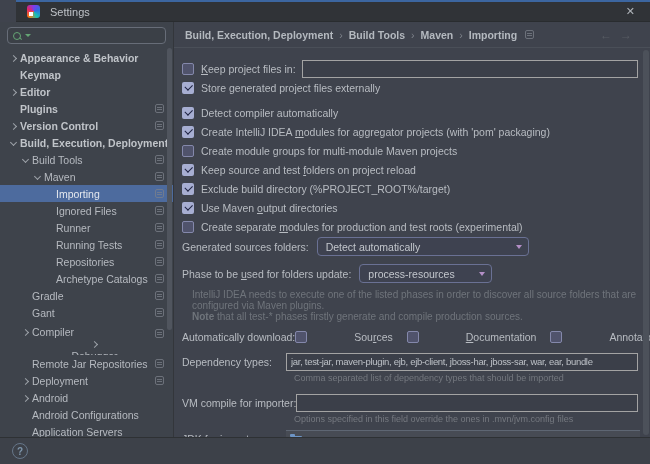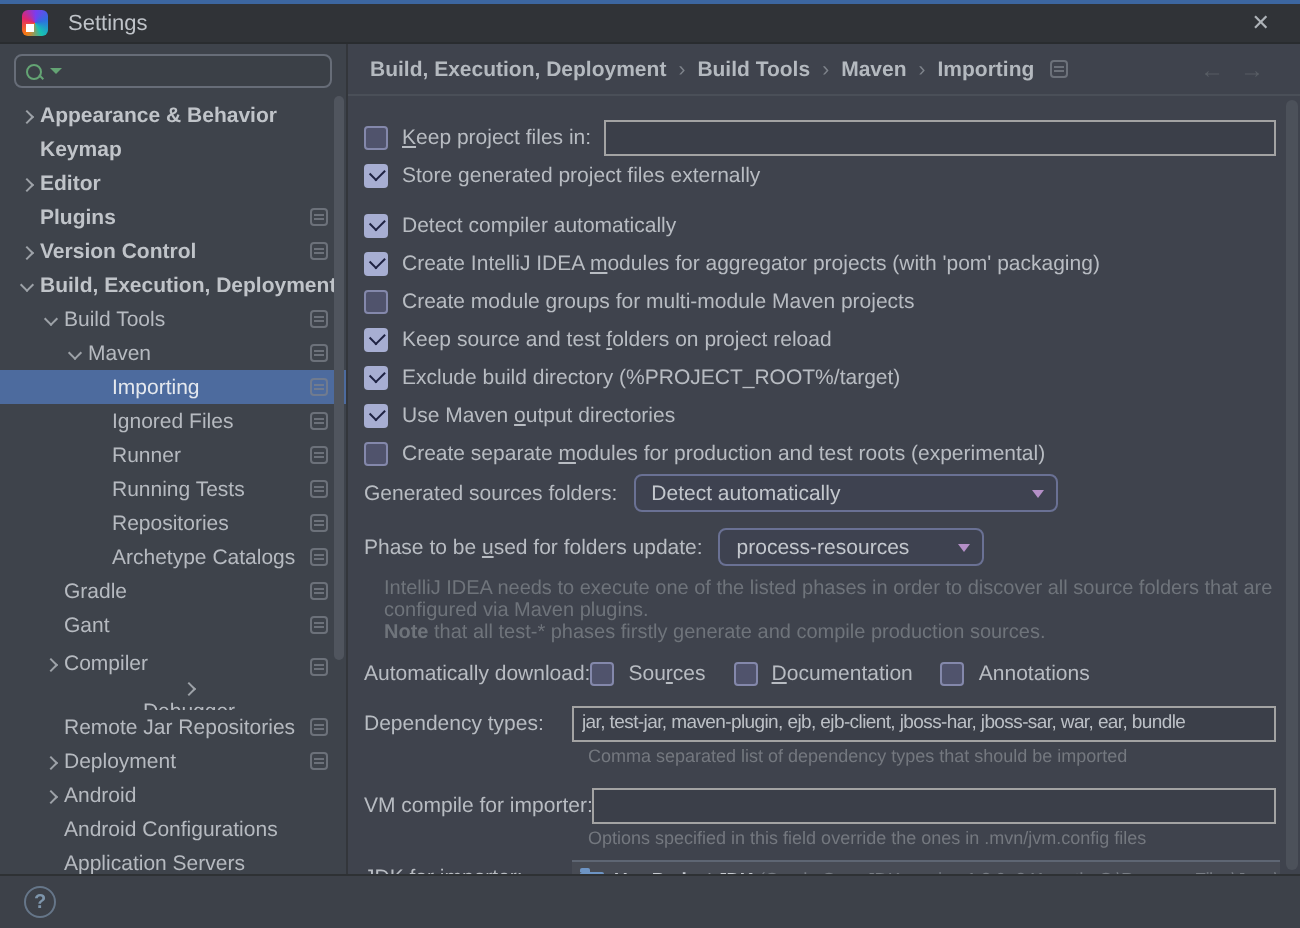--- a/index.html
+++ b/index.html
@@ -4,21 +4,21 @@
 <style>
   * { margin:0; padding:0; box-sizing:border-box; }
   html,body { background:#26282b; }
   .window {
     position:relative; width:650px; height:464px; overflow:hidden;
     background:#3f434d; font-family:"Liberation Sans", sans-serif;
     font-size:10.5px; color:#b8bcc2; cursor:default; user-select:none;
   }
   
   .titlebar {
-    position:absolute; top:0; left:0; right:0; height:22px;
+    position:absolute; top:0; left:16px; right:0; height:22px;
     background:#303337; border-top:2px solid #3c66a0; border-bottom:1px solid #292c2f;
     display:flex; align-items:center;
   }
   .app-icon {
     width:13px; height:13px; margin-left:11px; border-radius:3px;
     background:conic-gradient(from 220deg,#f97a12,#e1256b,#7a3df0,#2d6fe0,#16c2b3,#f97a12);
     position:relative;
   }
   .app-icon::after { content:""; position:absolute; left:2px; bottom:2px; width:4px; height:4px; background:#fff; }
   .title-text { margin-left:10px; color:#bfc3c8; font-size:11px; }
@@ -82,21 +82,21 @@
   .form-label { min-width:104px; flex:none; color:#b8bcc2; }
   .combo {
     height:19px; background:#3e4250; border:1px solid #6a7194; border-radius:4px;
     display:flex; align-items:center; padding:0 6px 0 8px; color:#c3c7cd;
   }
   .combo-arrow { width:0; height:0; margin-left:auto; border-left:3.5px solid transparent;
     border-right:3.5px solid transparent; border-top:4px solid #b48fc7; }
   .note { margin:6px 0 0 10px; font-size:10px; line-height:11px; color:#6f747b; }
   .hint { margin:1px 0 0 112px; height:12px; font-size:9px; color:#74787f; display:flex; align-items:center; }
   .dl-opts { display:flex; align-items:center; gap:0; }
-  .dl-opt { display:flex; margin-right:14px; }
+  .dl-opt { display:flex; margin-right:14px;gap:40px; }
   .jdk-row { margin-top:5px; height:19px; display:flex; align-items:flex-start; }
   .jdk-combo { flex:1; min-width:0; height:19px; background:#474b54; border-top:1px solid #5e6673;
     display:flex; align-items:center; padding:0 4px; overflow:hidden; white-space:nowrap; }
   .folder-icon { width:12px; height:9px; background:#6d94c4; border-radius:1px; position:relative; margin-right:5px; flex:none; }
   .folder-icon::before { content:""; position:absolute; top:-2px; left:0; width:5px; height:2px; background:#6d94c4; border-radius:1px 1px 0 0; }
   .jdk-primary { color:#c6cad0; font-weight:bold; margin-right:3px; }
   .jdk-secondary { color:#787d85; }
   
   .footer { position:absolute; left:0; right:0; bottom:0; height:27px; background:#3d4149;
     border-top:1px solid #2e3134; display:flex; align-items:center; }

